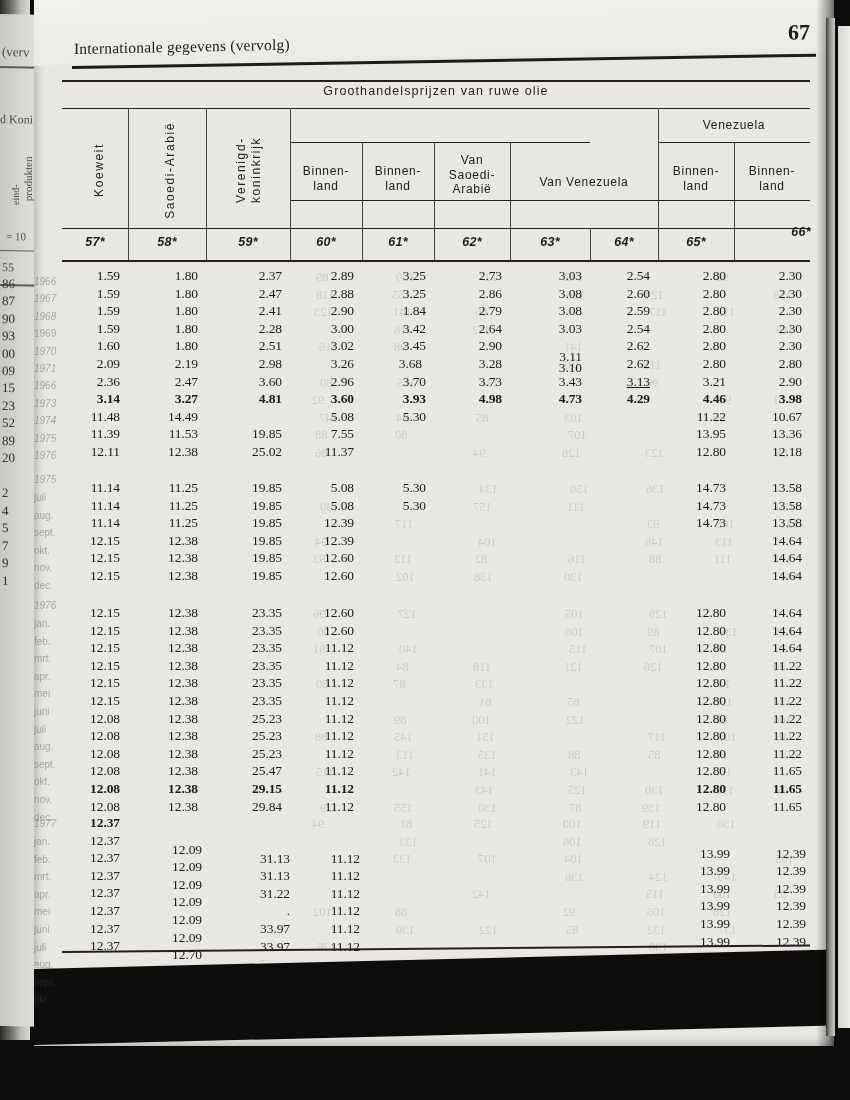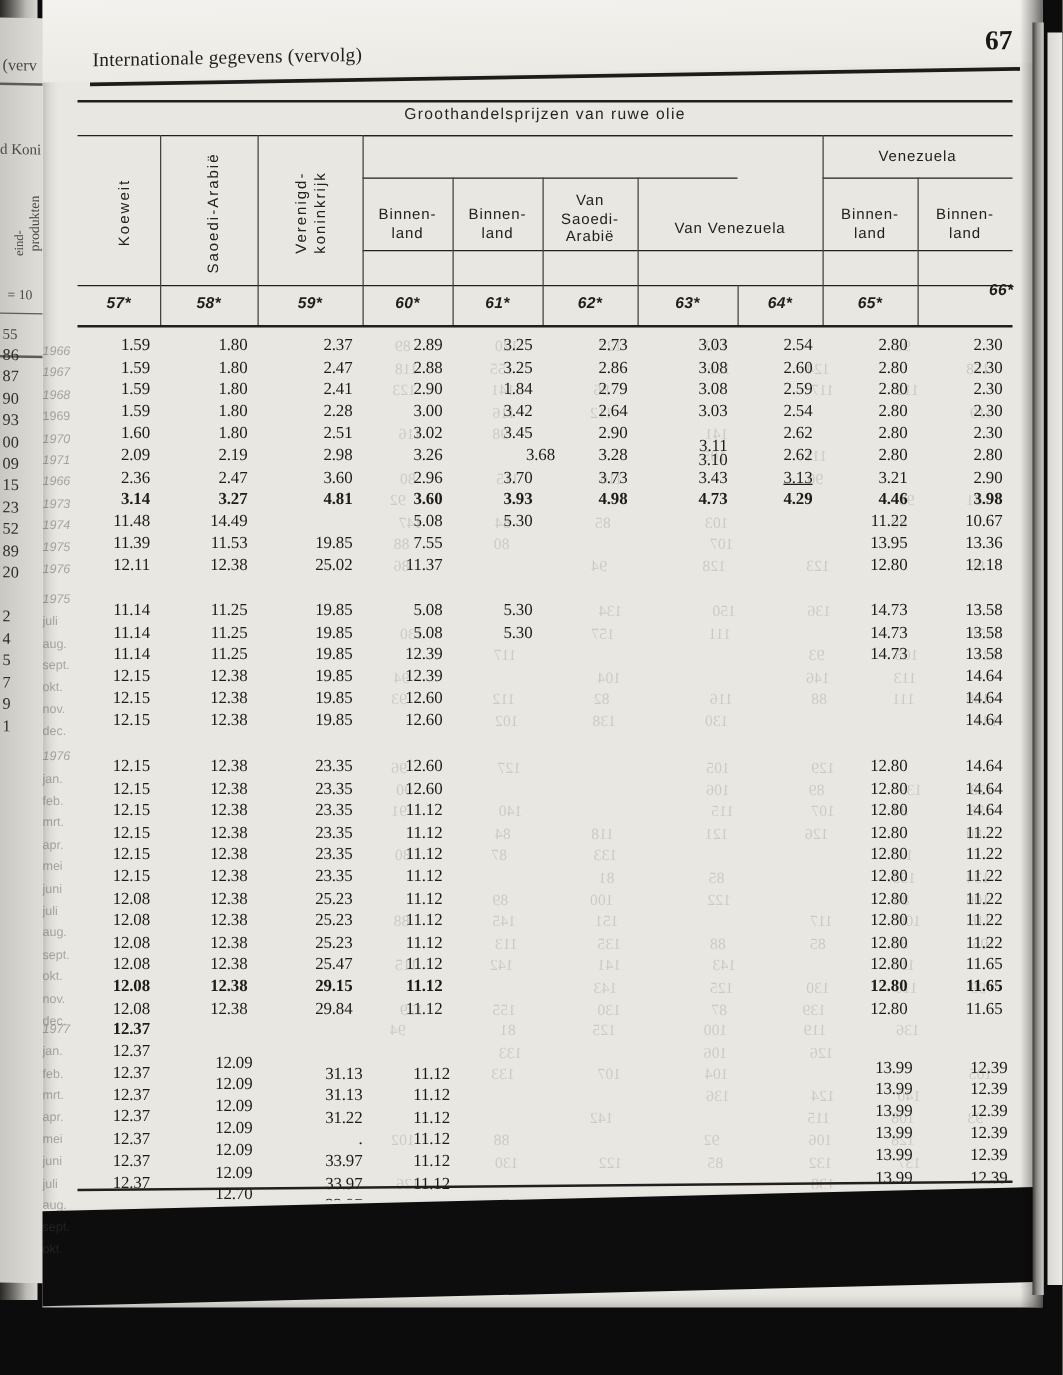--- a/index.html
+++ b/index.html
@@ -300,21 +300,21 @@
               <div class="cell" style="right: 228px; top: 0px; margin-top: 11px;">3.11</div>
               <div class="cell" style="right: 160px; top: 0px;">2.62</div>
               <div class="cell" style="right: 84px; top: 0px;">2.80</div>
               <div class="cell" style="right: 8px; top: 0px;">2.30</div>
             </div>
             <div class="drow">
               <div class="cell" style="right: 690px; top: 0px;">2.09</div>
               <div class="cell" style="right: 612px; top: 0px;">2.19</div>
               <div class="cell" style="right: 528px; top: 0px;">2.98</div>
               <div class="cell" style="right: 456px; top: 0px;">3.26</div>
-              <div class="cell" style="right: 366px; top: 0px;">3.68</div>
+              <div class="cell" style="right: 388px; top: 0px;">3.68</div>
               <div class="cell" style="right: 308px; top: 0px;">3.28</div>
               <div class="cell" style="right: 228px; top: 4px;">3.10</div>
               <div class="cell" style="right: 160px; top: 0px;">2.62</div>
               <div class="cell" style="right: 84px; top: 0px;">2.80</div>
               <div class="cell" style="right: 8px; top: 0px;">2.80</div>
             </div>
             <div class="drow">
               <div class="cell" style="right: 690px; top: 0px;">2.36</div>
               <div class="cell" style="right: 612px; top: 0px;">2.47</div>
               <div class="cell" style="right: 528px; top: 0px;">3.60</div>

